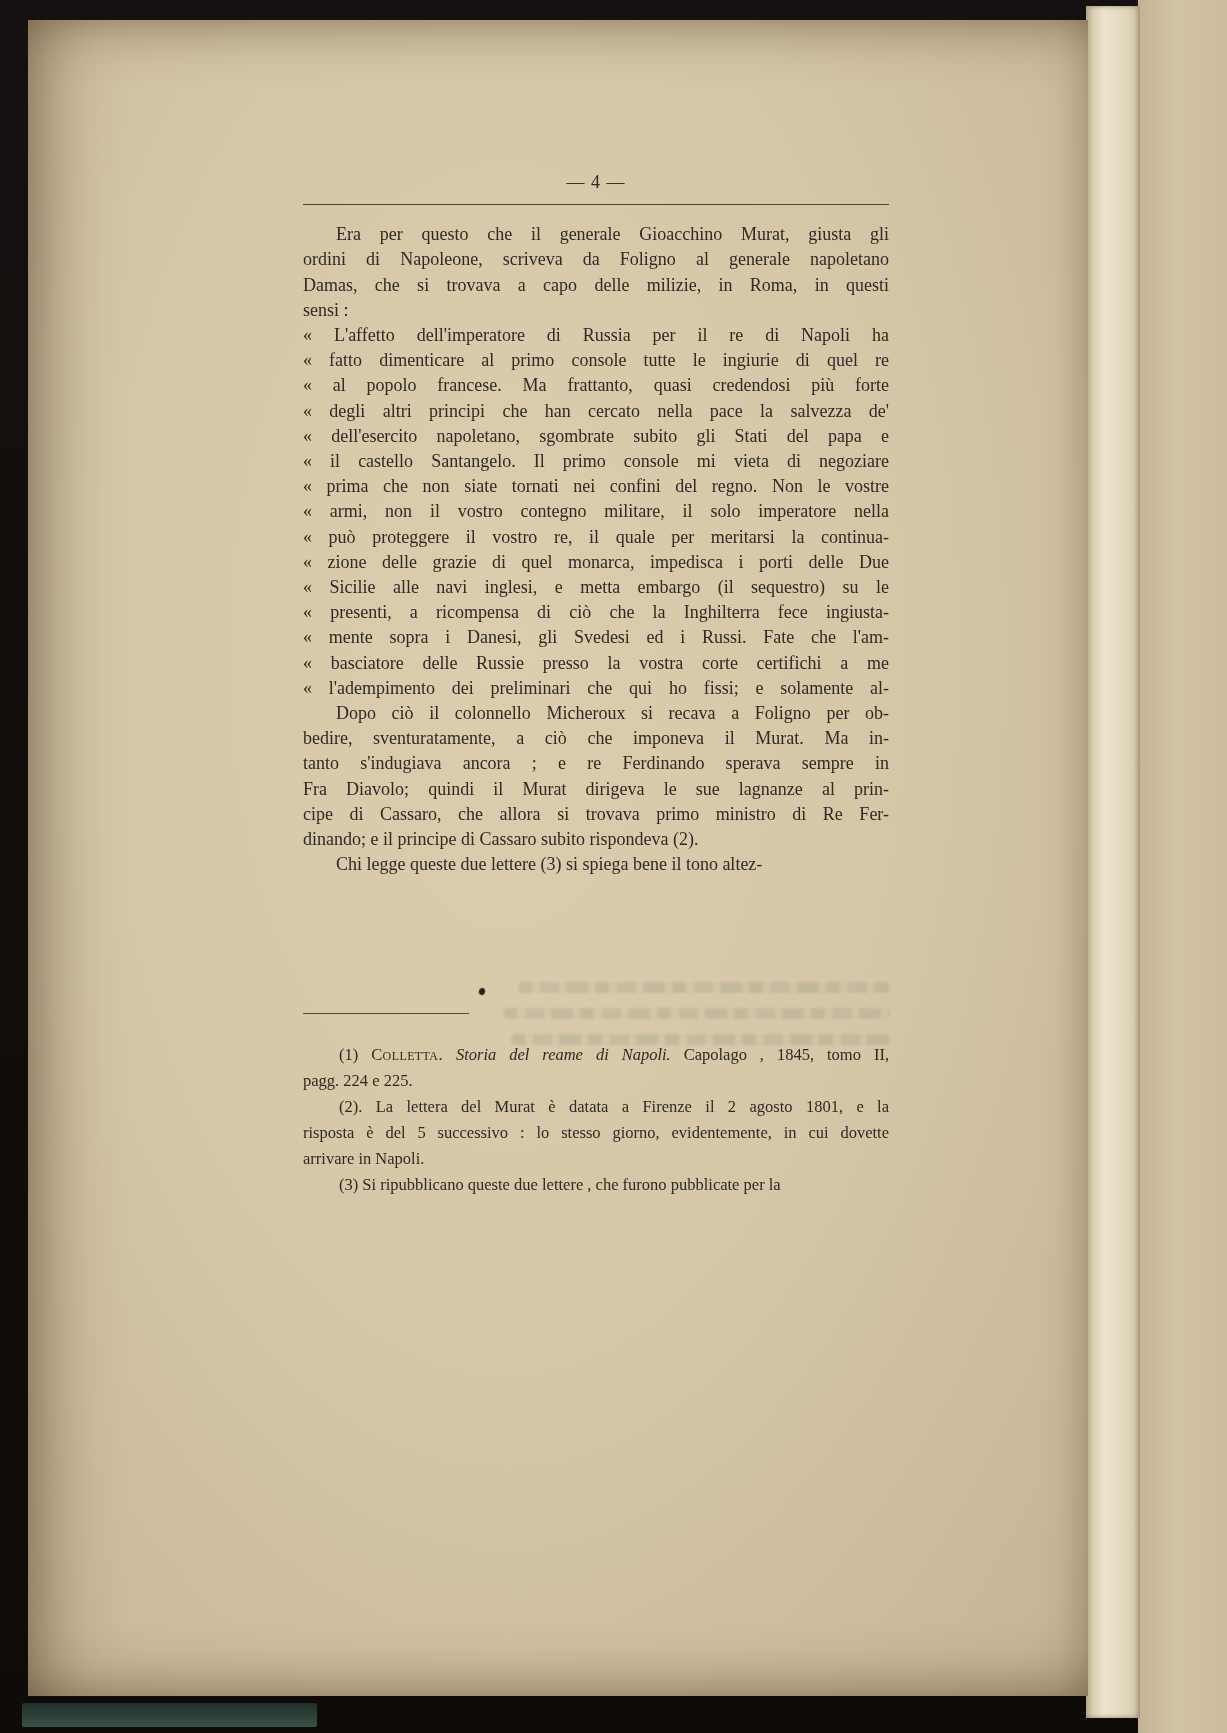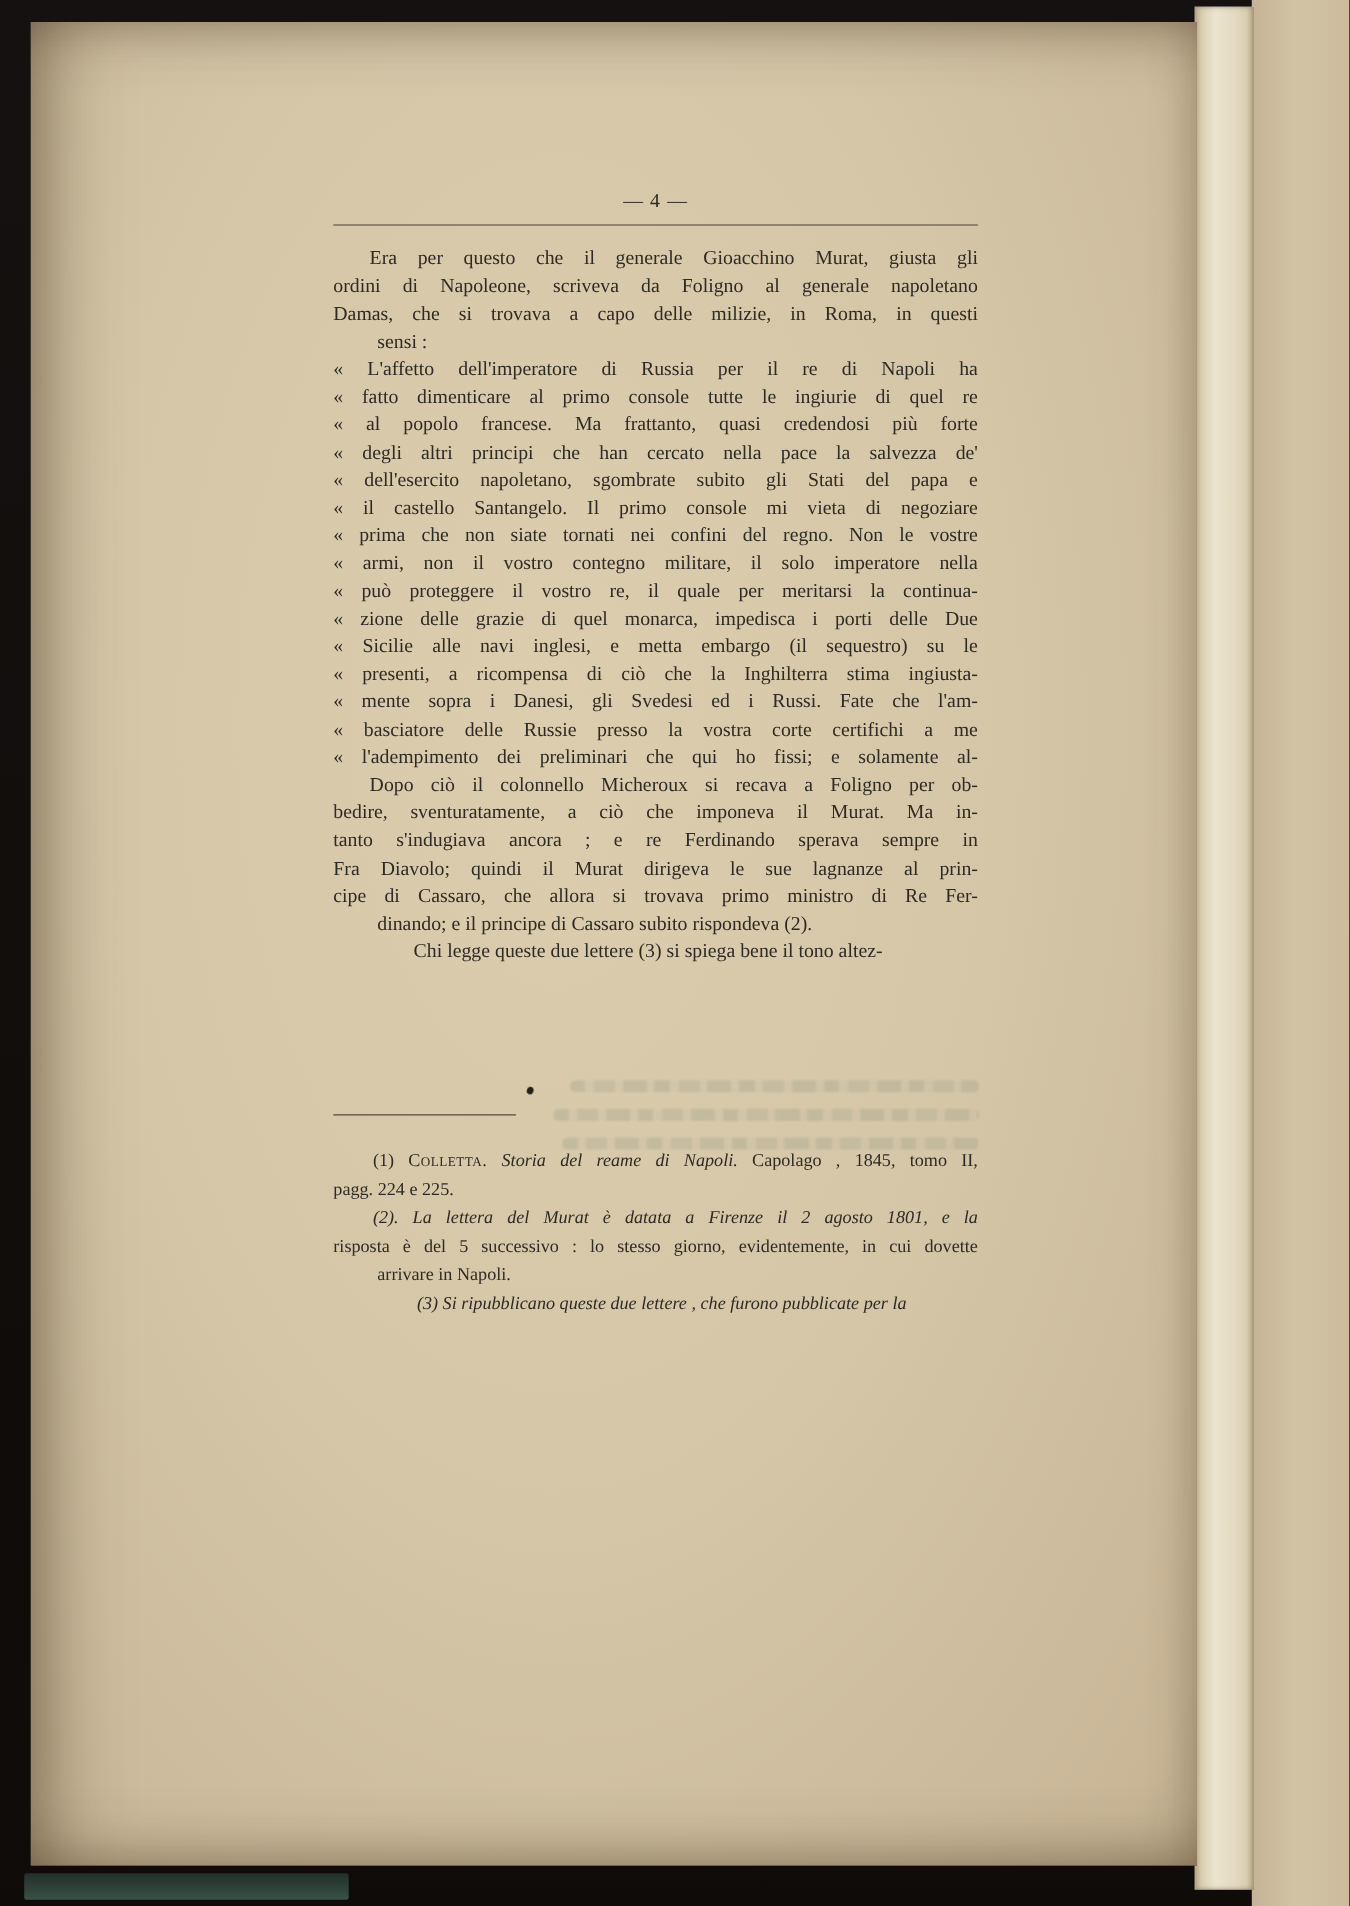--- a/index.html
+++ b/index.html
@@ -31,38 +31,38 @@
     background:linear-gradient(180deg,#22332d,#3c5a4e);opacity:.9;
     border-radius:2px;
   }
   .text-block{
     position:absolute;left:275px;top:150px;width:586px;
     color:#2e2a24;font-size:18px;line-height:25.2px;
   }
   .page-header{text-align:center;font-size:18px;letter-spacing:1px;margin-bottom:9px;}
   .header-rule{border-top:1.6px solid rgba(50,44,34,.85);margin-bottom:17px;}
   .line{text-align:justify;text-align-last:justify;}
-  .line.last{text-align-last:left;margin-left:40px;}
+  .line.last{text-align-last:left;}
   .indent-first .line:first-child{text-indent:33px;}
   .ink-dot{
     position:absolute;left:176px;top:818px;width:6px;height:7px;border-radius:50%;
     background:#241f18;filter:blur(.4px);transform:rotate(20deg);
   }
   .bleed-line{
     position:absolute;height:11px;border-radius:5px;filter:blur(1.1px);opacity:.8;
     background:repeating-linear-gradient(90deg,
       rgba(100,118,96,.22) 0 14px, rgba(100,118,96,.05) 14px 22px,
       rgba(100,118,96,.19) 22px 41px, rgba(100,118,96,.04) 41px 48px,
       rgba(100,118,96,.21) 48px 70px, rgba(100,118,96,.05) 70px 77px);
   }
   .footnote-rule{position:absolute;left:0;top:843px;width:166px;border-top:1.4px solid rgba(50,44,34,.8);}
   .footnotes{position:absolute;left:0;top:872px;width:586px;font-size:16.5px;line-height:26px;}
   .footnotes .line{text-align:justify;text-align-last:justify;}
   .footnotes .line.last{text-align-last:left;}
-  .fn-par .line:first-child{text-indent:36px;font-style:italic;}
+  .fn-par .line:first-child{text-indent:36px;}
   .fn-line{text-align:justify;text-align-last:justify;}
   .fn-line.no-just{text-align-last:left;}
   .fn-first{text-indent:36px;}
   .smallcaps{font-variant:small-caps;letter-spacing:.4px;}
   .italic{font-style:italic;}
 </style>
 </head>
 <body>
 
 <div class="scan">
@@ -87,21 +87,21 @@
           <div class="line">« fatto dimenticare al primo console tutte le ingiurie di quel re</div>
           <div class="line">« al popolo francese. Ma frattanto, quasi credendosi più forte</div>
           <div class="line">« degli altri principi che han cercato nella pace la salvezza de'</div>
           <div class="line">« dell'esercito napoletano, sgombrate subito gli Stati del papa e</div>
           <div class="line">« il castello Santangelo. Il primo console mi vieta di negoziare</div>
           <div class="line">« prima che non siate tornati nei confini del regno. Non le vostre</div>
           <div class="line">« armi, non il vostro contegno militare, il solo imperatore nella</div>
           <div class="line">« può proteggere il vostro re, il quale per meritarsi la continua-</div>
           <div class="line">« zione delle grazie di quel monarca, impedisca i porti delle Due</div>
           <div class="line">« Sicilie alle navi inglesi, e metta embargo (il sequestro) su le</div>
-          <div class="line">« presenti, a ricompensa di ciò che la Inghilterra stima ingiusta-</div>
+          <div class="line">« presenti, a ricompensa di ciò che la Inghilterra fece ingiusta-</div>
           <div class="line">« mente sopra i Danesi, gli Svedesi ed i Russi. Fate che l'am-</div>
           <div class="line">« basciatore delle Russie presso la vostra corte certifichi a me</div>
           <div class="line">« l'adempimento dei preliminari che qui ho fissi; e solamente al-</div>
         </div>
       <div class="paragraph indent-first">
           <div class="line">Dopo ciò il colonnello Micheroux si recava a Foligno per ob-</div>
           <div class="line">bedire, sventuratamente, a ciò che imponeva il Murat. Ma in-</div>
           <div class="line">tanto s'indugiava ancora ; e re Ferdinando sperava sempre in</div>
           <div class="line">Fra Diavolo; quindi il Murat dirigeva le sue lagnanze al prin-</div>
           <div class="line">cipe di Cassaro, che allora si trovava primo ministro di Re Fer-</div>

